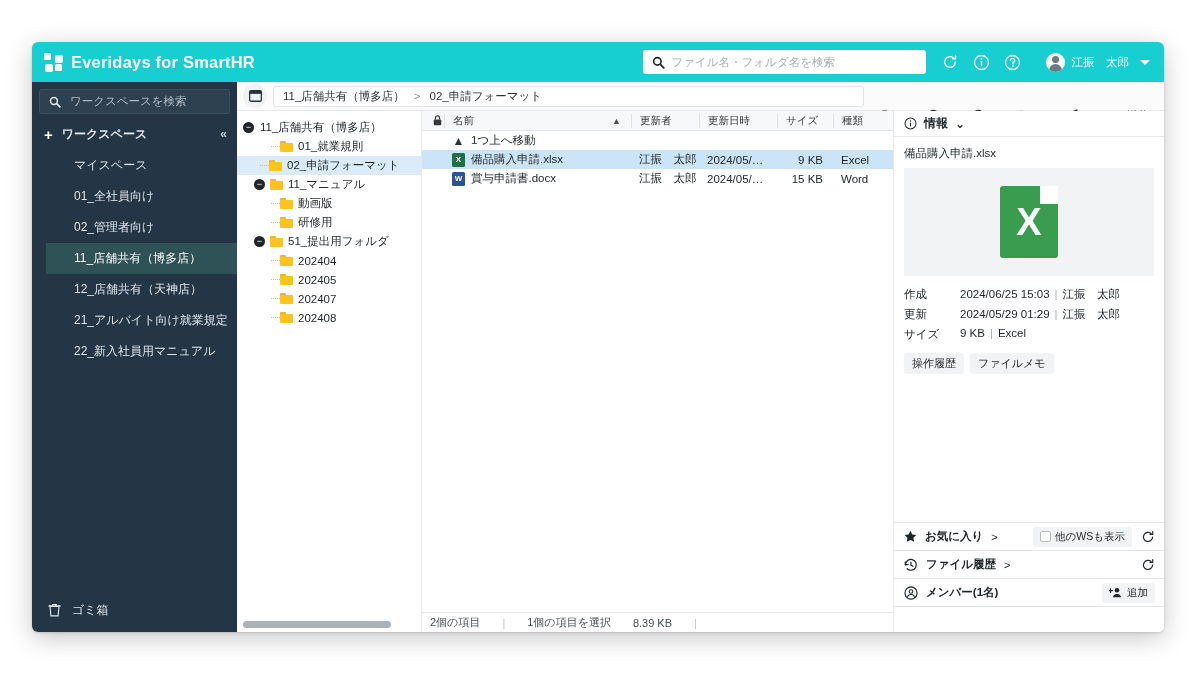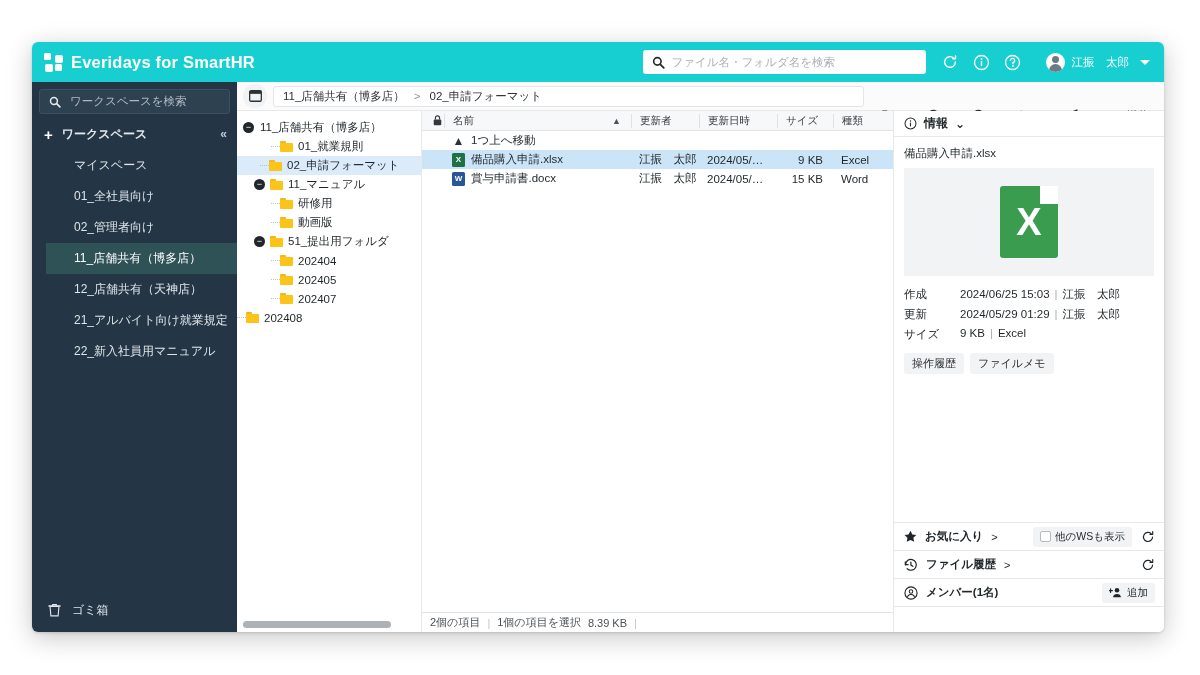--- a/index.html
+++ b/index.html
@@ -145,21 +145,21 @@
   .frow { height: 19px; display:flex; align-items:center; font-size:11.5px; color:#1f2529; cursor:pointer;}
   .frow.sel { background:#cce4f7; }
   .frow .cell { padding-left:8px; height:19px; display:flex; align-items:center; overflow:hidden; white-space:nowrap;}
   .frow .c-size { justify-content:flex-end; padding-right:10px; padding-left:0;}
   .fico { width:13px;height:14px;flex:0 0 13px;margin-right:6px;border-radius:1.5px;display:flex;align-items:center;justify-content:center;font-size:8px;font-weight:bold;color:#fff;}
   .fico.xls{ background:#1e7145; }
   .fico.doc{ background:#2a5699; }
 
   .statusbar {
     height: 20px; flex:0 0 20px; border-top:1px solid #e2e4e7; background:#fff;
-    display:flex; align-items:center; padding-left:8px; font-size:11px; color:#4a5055; gap:7px;
+    display:flex; align-items:center; padding-left:8px; font-size:11px; color:#4a5055; gap:22px;
   }
   .sb-sep{ color:#c2c7cb; }
 
   
   .rightp { width: 270px; flex:0 0 270px; display:flex; flex-direction:column; background:#fff; }
   .rp-head {
     height: 26px; flex:0 0 26px; display:flex; align-items:center; gap:7px; padding-left:10px;
     border-bottom:1px solid #e6e8ea; font-size:12px; font-weight:bold; color:#1f2529;
   }
   .rp-filename { padding: 9px 10px 7px 10px; font-size:11.5px; color:#1f2529;}
@@ -396,34 +396,34 @@
             <span style="width:5px;flex:0 0 5px;"></span>
             <span class="folder open">
                 <span class="tab"></span>
                 <span class="bdy"></span>
               </span>
             <span>11_マニュアル</span>
           </div>
 
           <div class="tnode" style="padding-left:34px;">
             <span class="guide line"></span>
+            <span class="folder">
+                <span class="tab"></span>
+                <span class="bdy"></span>
+              </span>
+            <span>動画版</span>
+          </div>
+
+          <div class="tnode" style="padding-left:34px;">
+            <span class="guide line"></span>
             <span class="folder open">
                 <span class="tab"></span>
                 <span class="bdy"></span>
               </span>
             <span>研修用</span>
-          </div>
-
-          <div class="tnode" style="padding-left:34px;">
-            <span class="guide line"></span>
-            <span class="folder">
-                <span class="tab"></span>
-                <span class="bdy"></span>
-              </span>
-            <span>動画版</span>
           </div>
 
           <div class="tnode" style="padding-left:17px;">
             <span class="toggle">−</span>
             <span style="width:5px;flex:0 0 5px;"></span>
             <span class="folder open">
                 <span class="tab"></span>
                 <span class="bdy"></span>
               </span>
             <span>51_提出用フォルダ</span>
@@ -446,21 +446,21 @@
             <span>202405</span>
           </div>
           <div class="tnode" style="padding-left:34px;">
             <span class="guide line"></span>
             <span class="folder">
                 <span class="tab"></span>
                 <span class="bdy"></span>
               </span>
             <span>202407</span>
           </div>
-          <div class="tnode" style="">
+          <div class="tnode" style="padding-left:34px;">
             <span class="guide line"></span>
             <span class="folder">
                 <span class="tab"></span>
                 <span class="bdy"></span>
               </span>
             <span>202408</span>
           </div>
 
           <div class="tree-scroll"></div>
         </div>

